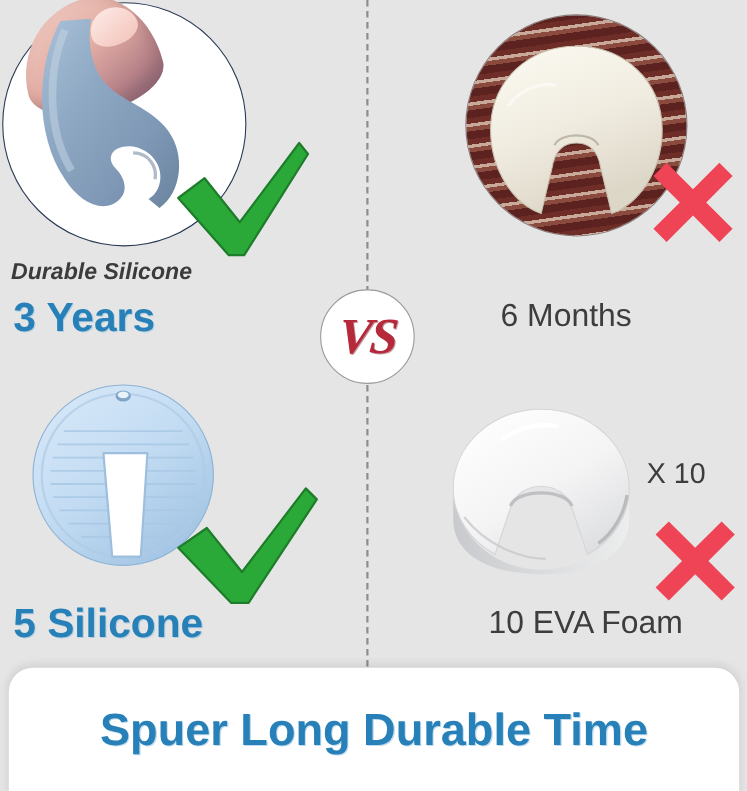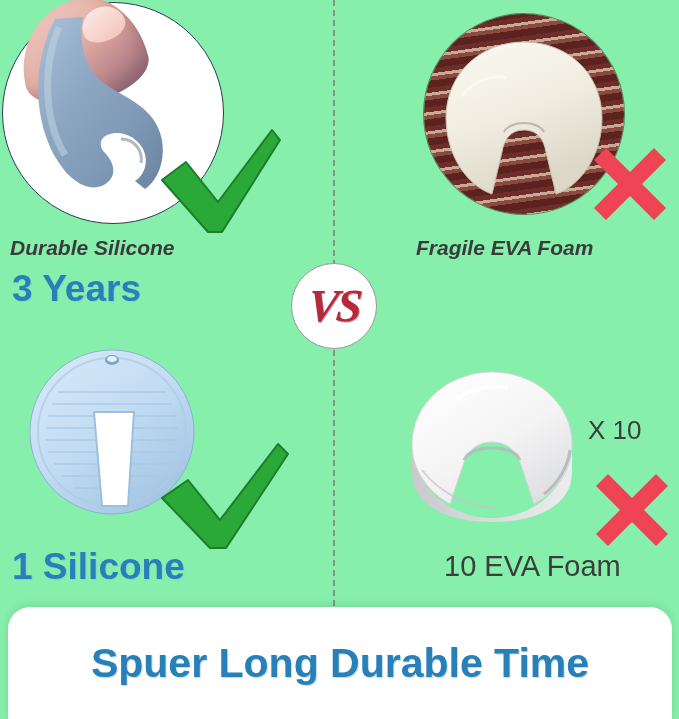--- a/index.html
+++ b/index.html
@@ -3,21 +3,21 @@
 <meta charset="utf-8">
 <style>
   html,body{margin:0;padding:0;}
   body{
     width:679px;height:719px;
     background:#ffffff;
     font-family:"Liberation Sans", sans-serif;
     overflow:hidden;
     position:relative;
   }
-  #stage{position:relative;width:679px;height:719px;background:#86efac;overflow:hidden;}
+  #stage{position:relative;width:679px;height:719px;background:#e5e5e5;overflow:hidden;}
 
   
   .divider{
     position:absolute;left:333px;top:0;width:0;height:606px;
     border-left:2px dashed #8d8d8d;
   }
 
   
   .vs-badge{
     position:absolute;left:291px;top:263px;width:84px;height:84px;
@@ -227,21 +227,21 @@
   </div>
 
   <div class="cross" style="left:592px;top:146px;">
     <svg width="76" height="76" viewBox="0 0 76 76">
       <path d="M14 2 L 38 26 L 62 2 L 74 14 L 50 38 L 74 62 L 62 74 L 38 50 L 14 74 L 2 62 L 26 38 L 2 14 Z" fill="#ee4455"></path>
     </svg>
   </div>
 
   <div class="lbl-italic" id="t-dur">Durable Silicone</div>
   <div class="lbl-blue" id="t-5y">3 Years</div>
-  <div class="lbl-italic" id="t-frag">Fragile EVA Foam</div>
+  <div class="lbl-gray" id="t-6m">6 Months</div>
 
   <div class="vs-badge">
     <span class="vs-text">VS</span>
   </div>
 
   <div class="bl-disc">
     <svg width="168" height="168" viewBox="0 0 168 168">
       <defs>
         <linearGradient id="gdisc" x1="0.15" y1="0" x2="0.9" y2="1">
           <stop offset="0%" stop-color="#d7e8f8"></stop>
@@ -307,20 +307,20 @@
   </div>
 
   <div class="lbl-x10" id="t-x10">X 10</div>
 
   <div class="cross" style="left:594px;top:472px;">
     <svg width="76" height="76" viewBox="0 0 76 76">
       <path d="M14 2 L 38 26 L 62 2 L 74 14 L 50 38 L 74 62 L 62 74 L 38 50 L 14 74 L 2 62 L 26 38 L 2 14 Z" fill="#ee4455"></path>
     </svg>
   </div>
 
-  <div class="lbl-blue" id="t-1sil">1 Silicone</div>
+  <div class="lbl-blue" id="t-1sil">5 Silicone</div>
   <div class="lbl-gray" id="t-10eva">10 EVA Foam</div>
 
   <div class="banner">
     <span class="banner-text">Spuer Long Durable Time</span>
   </div>
 
 </div>
 
 </body></html>

